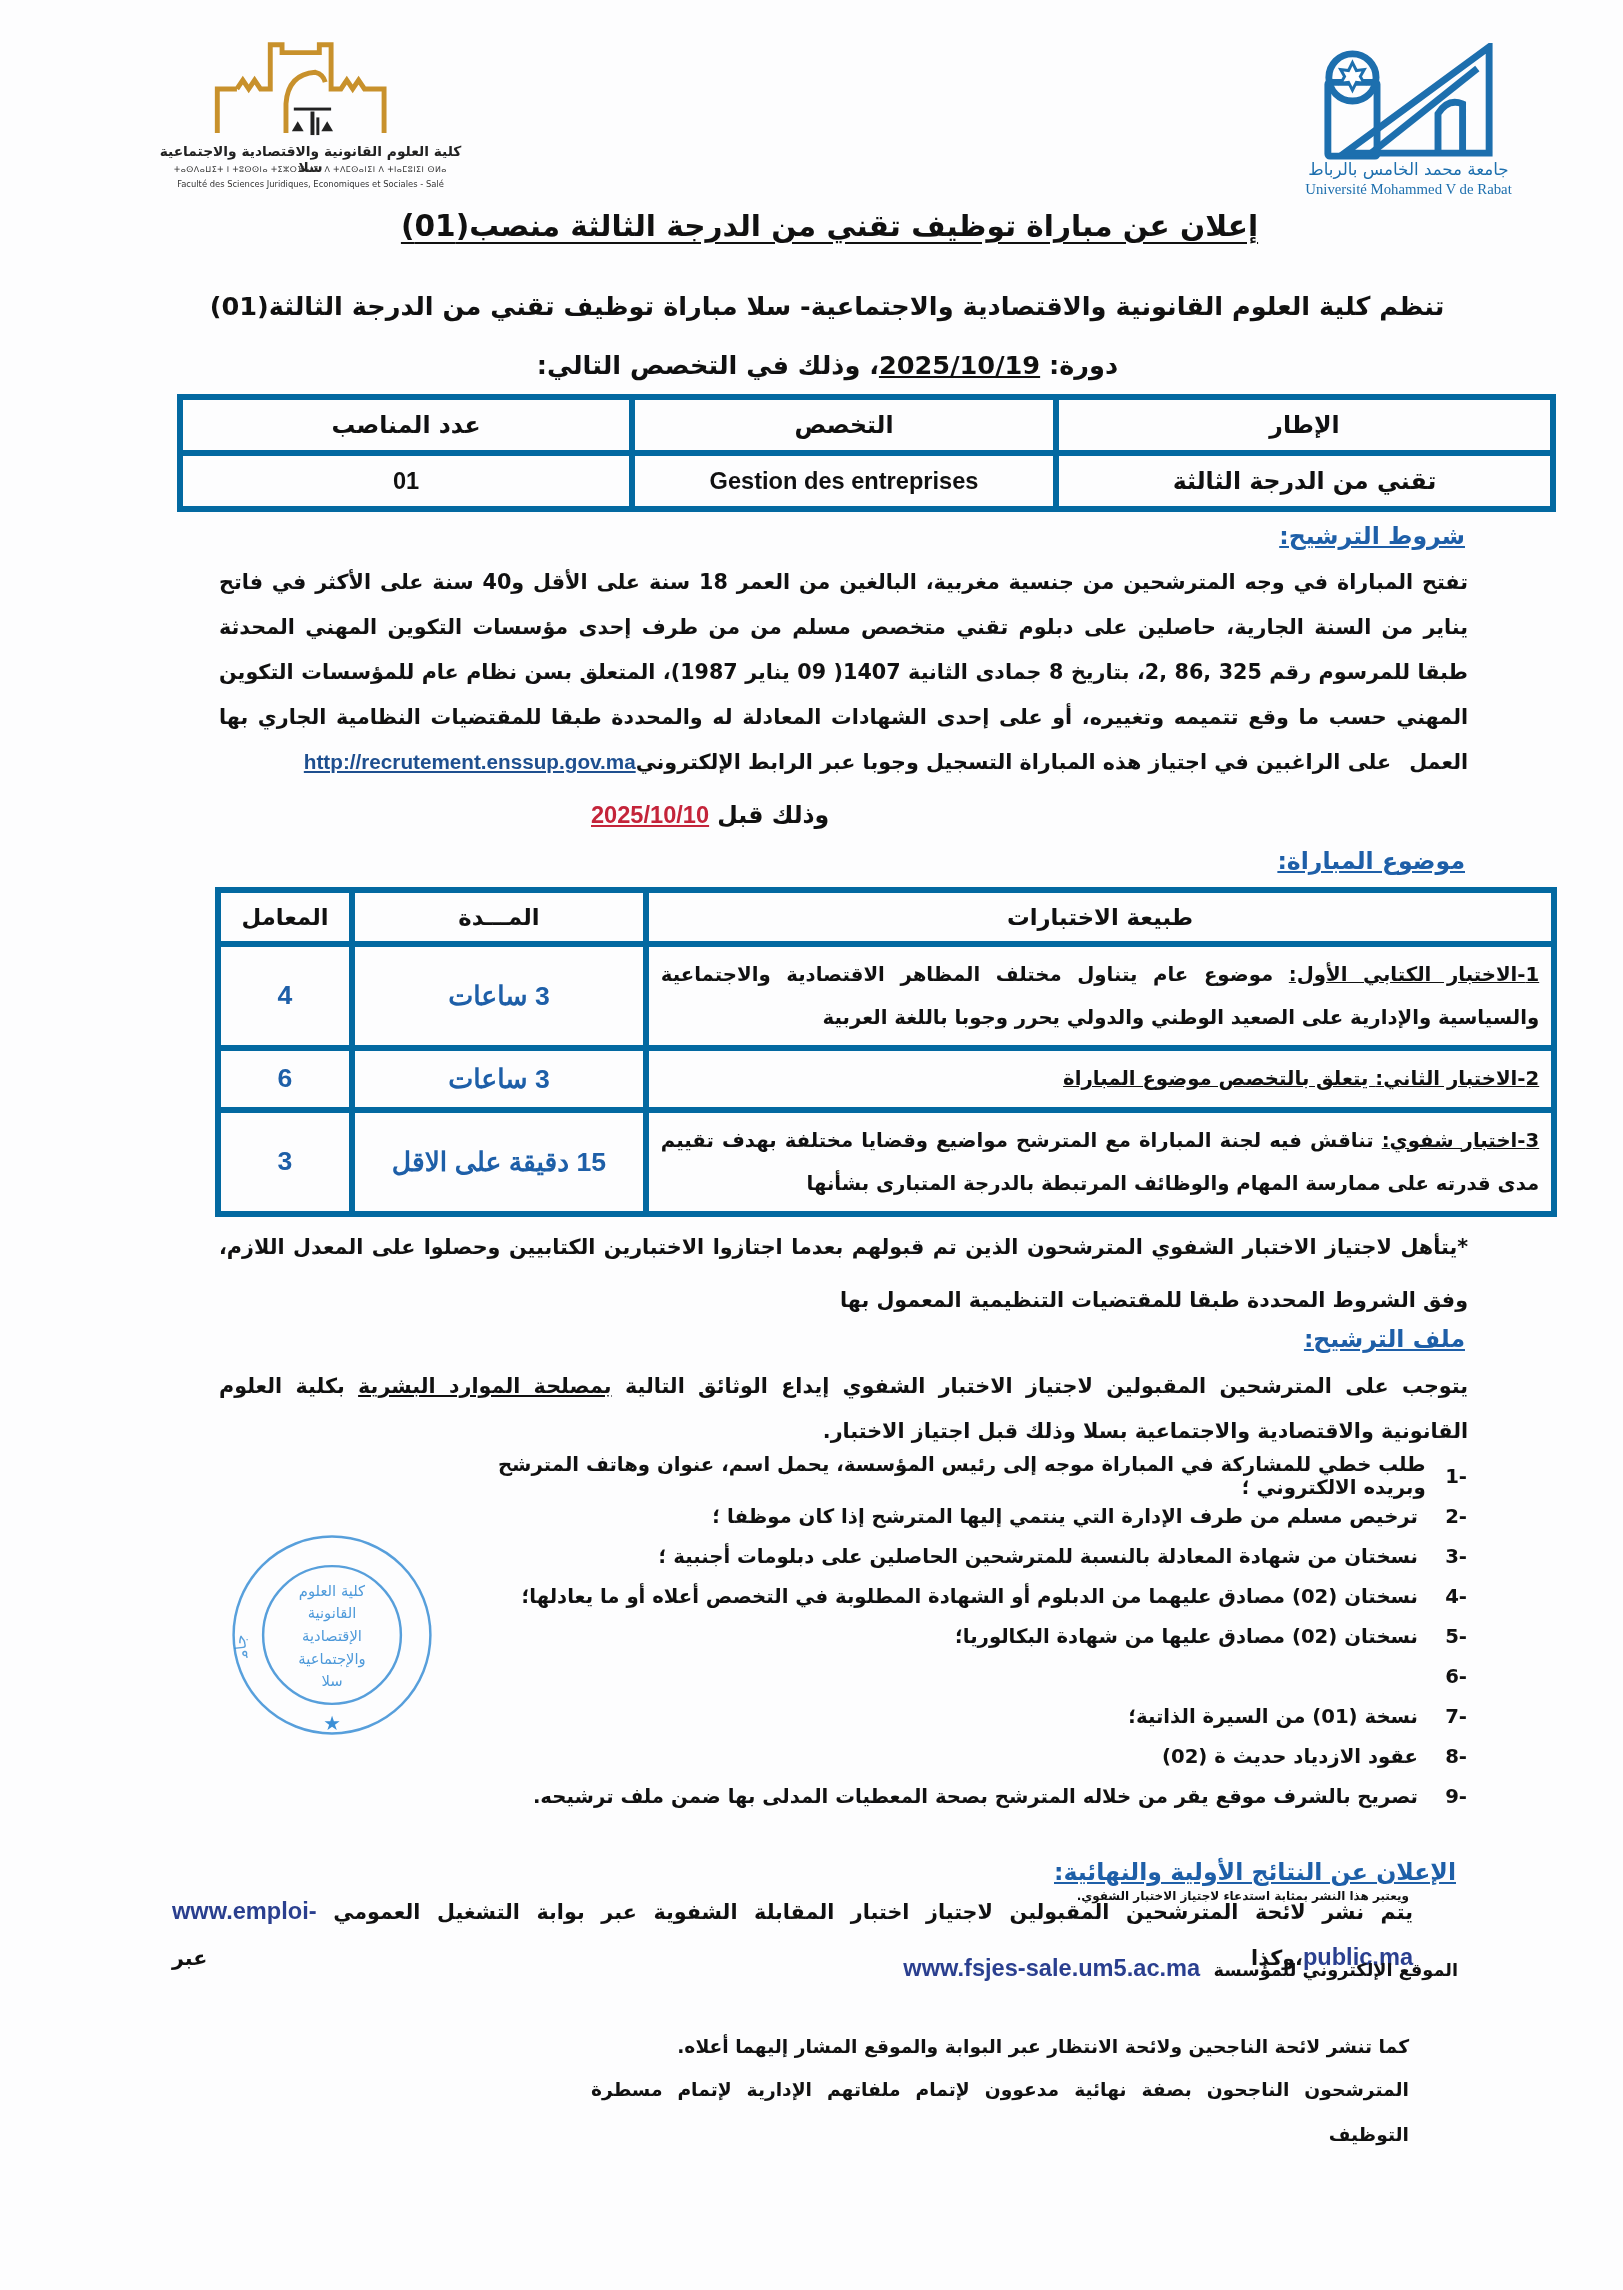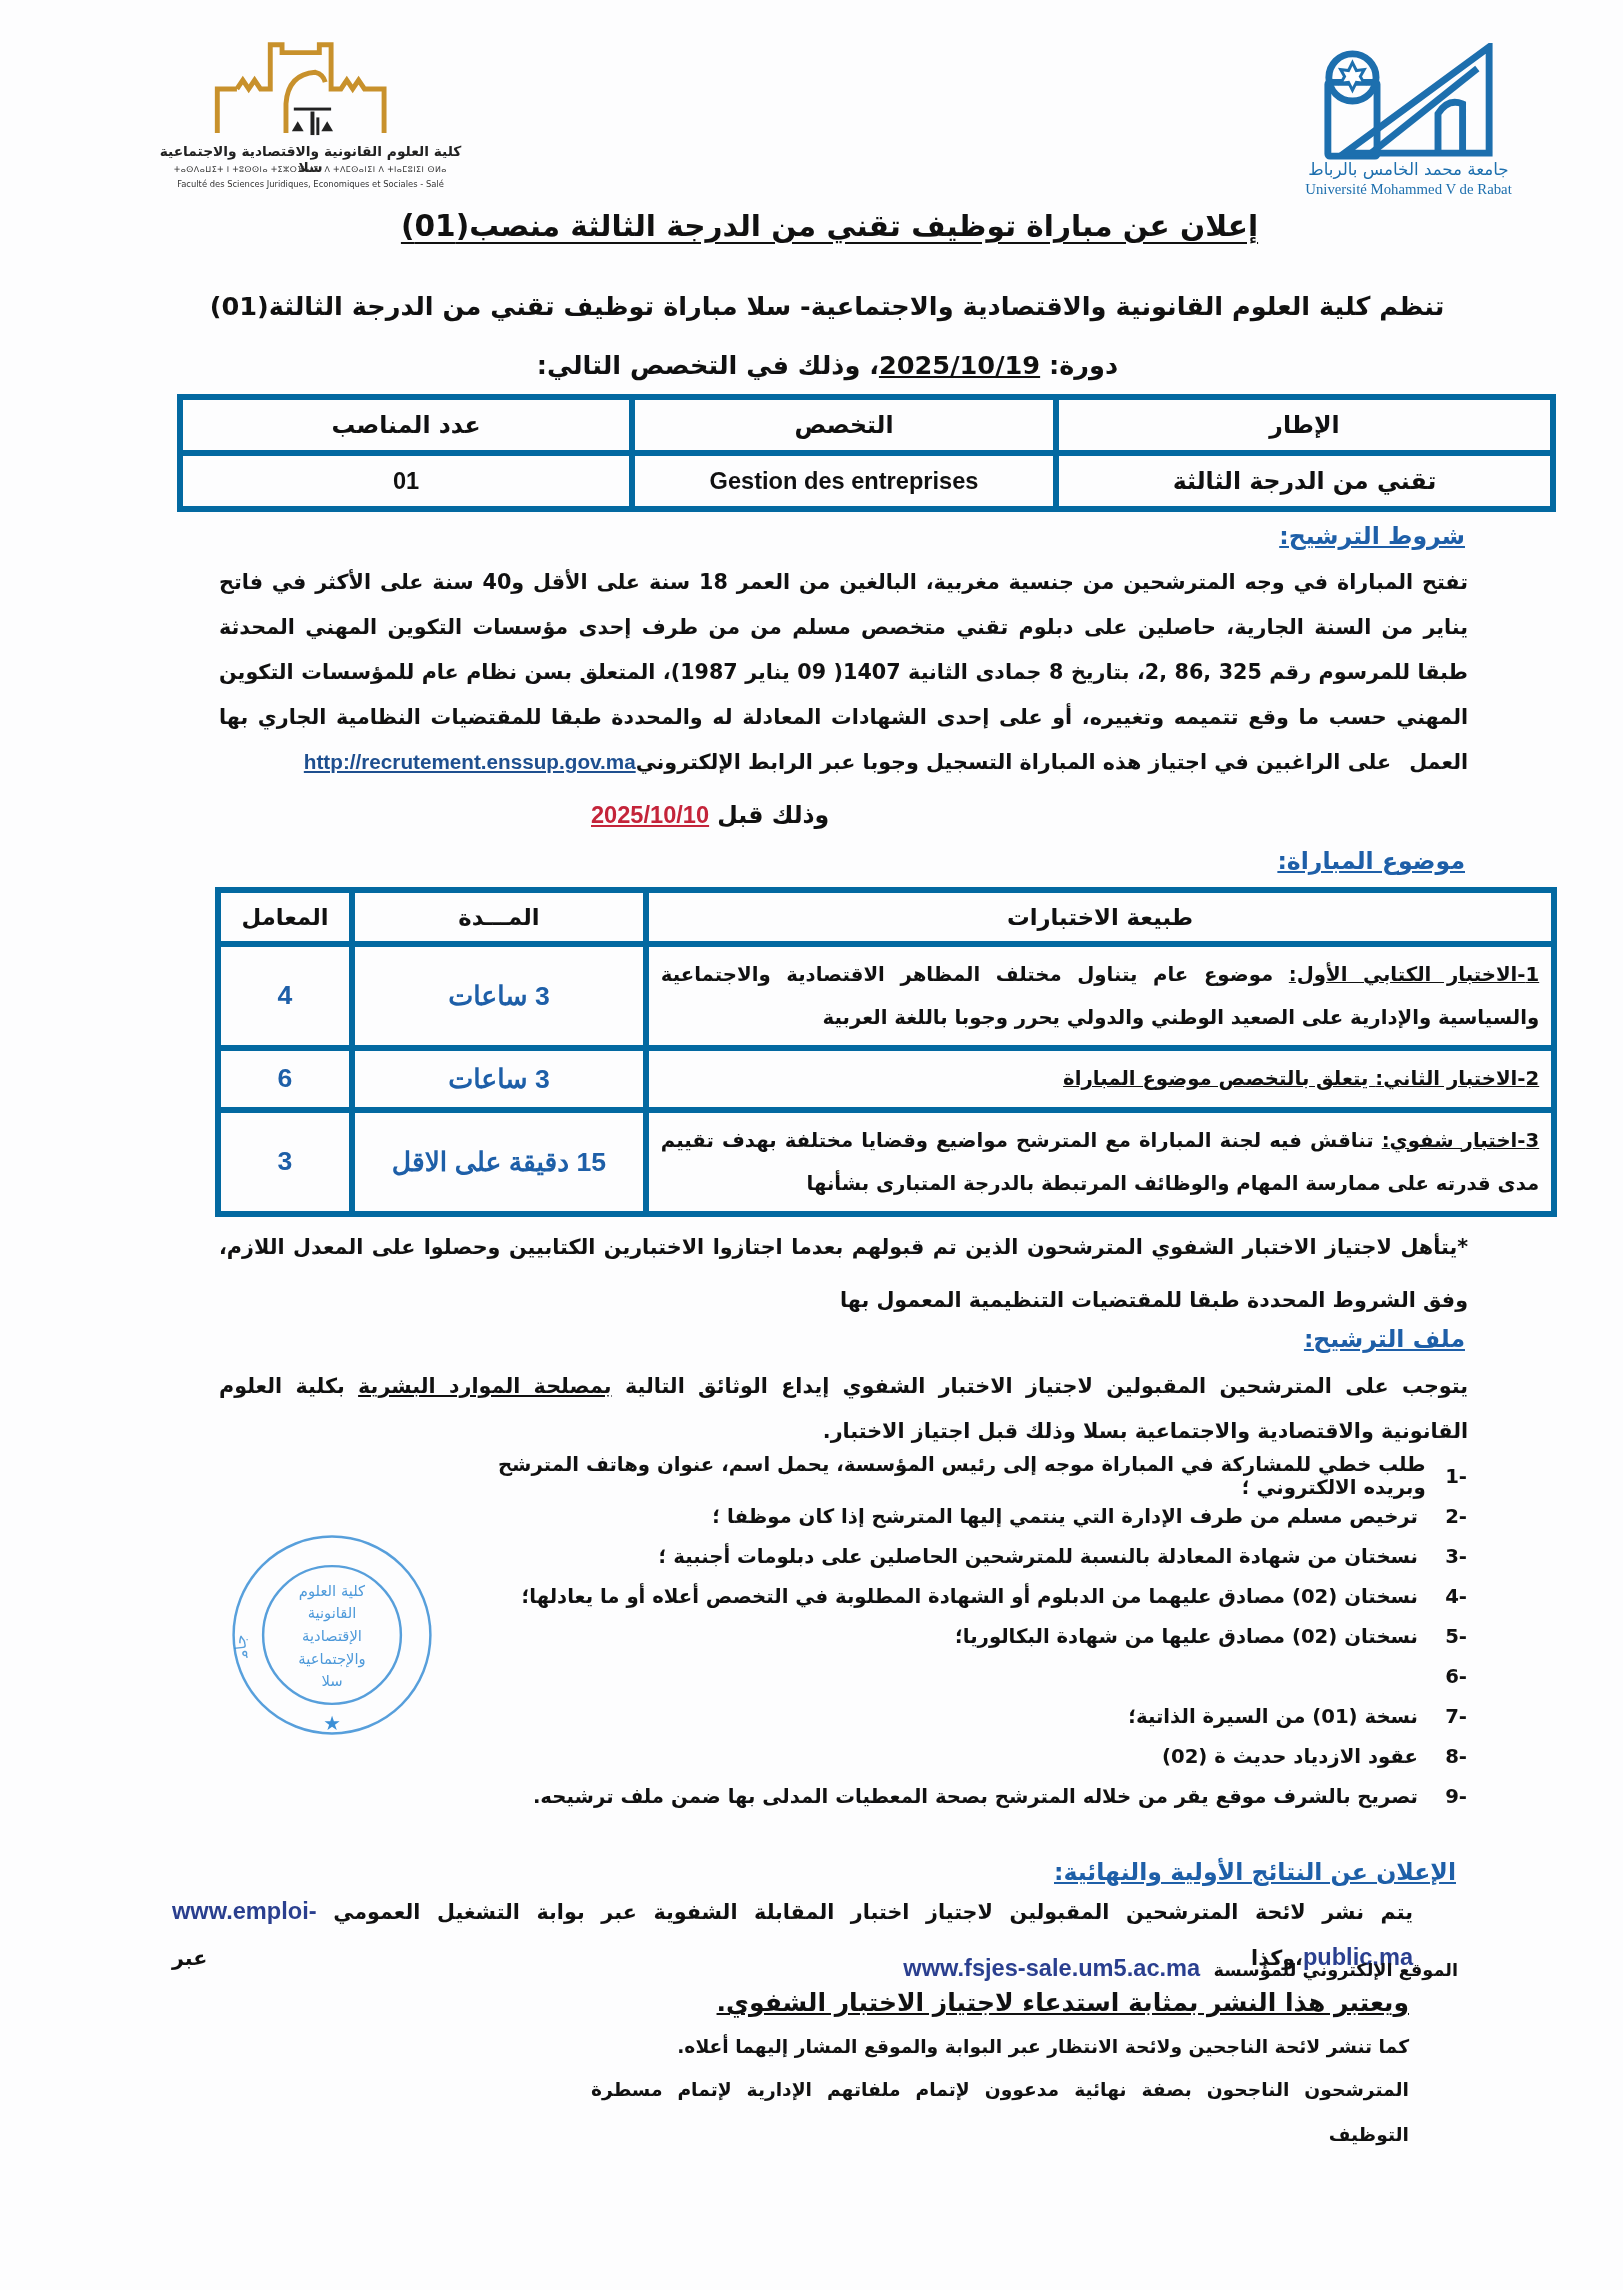--- a/index.html
+++ b/index.html
@@ -220,16 +220,16 @@
   </svg>
 </div>
 
 <div class="abs section-head" style="right:167px; top:1844px;margin-top:14px;">الإعلان عن النتائج الأولية والنهائية:</div>
 <div class="abs para" style="left:172px; width:1241px; top:1889px; text-align-last:justify;">
   <span>يتم نشر لائحة المترشحين المقبولين لاجتياز اختبار المقابلة الشفوية عبر بوابة التشغيل العمومي </span><a class="blue-url">www.emploi-public.ma</a><span>،وكذا عبر</span>
 </div>
 <div class="abs para" style="left:591px; width:867px; top:1946px;">
   <span style="font-size:17.7px">الموقع الإلكتروني للمؤسسة </span>&nbsp;<a class="blue-url">www.fsjes-sale.um5.ac.ma</a>
 </div>
-<div class="abs para" style="left:591px; width:818px; top:1980px; font-size:25px;text-decoration:underline;">ويعتبر هذا النشر بمثابة استدعاء لاجتياز الاختبار الشفوي.</div>
+<div class="abs para" style="left:591px; width:818px; top:1874px; font-size:12px;">ويعتبر هذا النشر بمثابة استدعاء لاجتياز الاختبار الشفوي.</div>
 <div class="abs para" style="left:591px; width:818px; top:2024px; font-size:18.7px;">كما تنشر لائحة الناجحين ولائحة الانتظار عبر البوابة والموقع المشار إليهما أعلاه.</div>
 <div class="abs para" style="left:591px; width:818px; top:2067px; font-size:18.7px;">المترشحون الناجحون بصفة نهائية مدعوون لإتمام ملفاتهم الإدارية لإتمام مسطرة التوظيف</div>
 
 
 </body></html>

